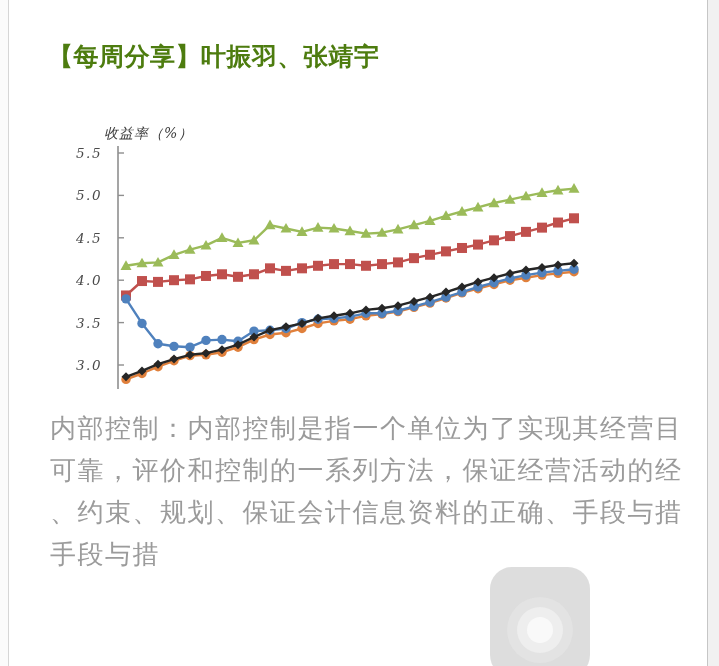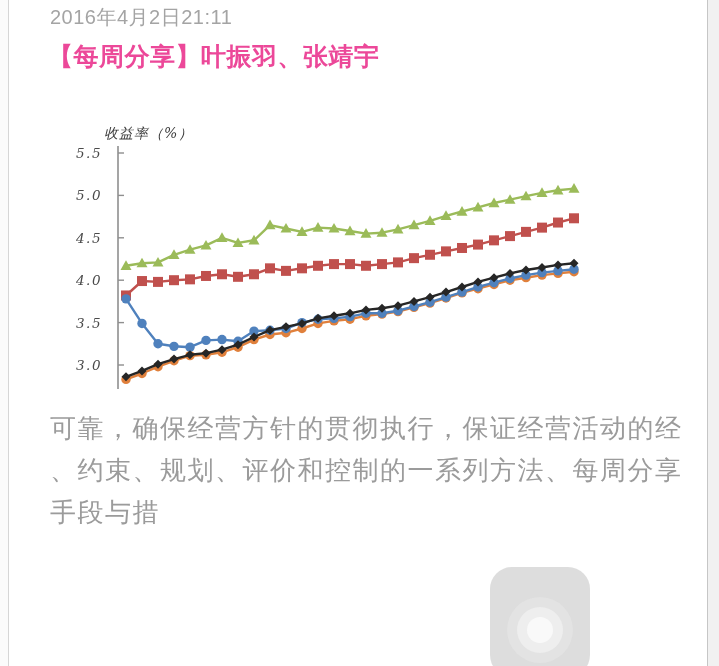--- a/index.html
+++ b/index.html
@@ -9,21 +9,21 @@
   }
   .page{position:absolute;inset:0;background:#ffffff;}
   .gutter-left{position:absolute;left:0;top:0;width:8px;height:666px;background:#fbfbfb;border-right:1px solid #d6d6d6;}
   .gutter-right{position:absolute;right:0;top:0;width:11px;height:666px;background:#f1f1f1;border-left:1px solid #c6c6c6;}
   .post-date{
     position:absolute;left:50px;top:4px;
     font-size:20px;color:#a4a4a4;letter-spacing:0.5px;
   }
   .post-title{
     position:absolute;left:48px;top:40px;width:620px;
-    font-size:25px;font-weight:bold;color:#ec4899;letter-spacing:0.5px;
+    font-size:25px;font-weight:bold;color:#4d7c0f;letter-spacing:0.5px;
   }
   .chart-wrap{
     position:absolute;left:40px;top:116px;width:600px;height:292px;font-style:italic;
   }
   .para{
     position:absolute;left:50px;top:407px;width:655px;
     font-size:26px;line-height:42px;color:#9b9b9b;letter-spacing:1.5px;
   }
   .para .line{height:42px;white-space:nowrap;overflow:hidden;}
   .assistive{
@@ -33,21 +33,20 @@
   .assistive .c1,.assistive .c2,.assistive .c3{position:absolute;border-radius:50%;}
   .assistive .c1{left:17px;top:30px;width:66px;height:66px;background:rgba(227,227,227,0.9);}
   .assistive .c2{left:27px;top:40px;width:46px;height:46px;background:rgba(238,238,238,0.95);}
   .assistive .c3{left:37px;top:50px;width:26px;height:26px;background:rgba(249,249,249,1);}
 </style>
 </head>
 <body>
 
 <div class="page">
 
-  <div class="post-date">2016年4月2日21:11</div>
 
   <div class="post-title">【每周分享】叶振羽、张靖宇</div>
 
   <div class="chart-wrap">
     <svg id="chart-svg" width="600" height="292" viewBox="0 0 600 292">
         <text x="64" y="22" font-size="14" fill="#3c3c3c" font-family="&quot;DejaVu Serif&quot;,serif" letter-spacing="1">收益率（%）</text>
         <line x1="78" y1="30" x2="78" y2="273" stroke="#8f8f8f" stroke-width="1.6"></line>
         <line x1="78" y1="37" x2="84" y2="37" stroke="#8f8f8f" stroke-width="1.4"></line>
         <text x="62" y="42" font-size="13.5" fill="#4a4a4a" text-anchor="end" font-family="&quot;DejaVu Serif&quot;,serif" letter-spacing="1.5">5.5</text>
         <line x1="78" y1="79.4" x2="84" y2="79.4" stroke="#8f8f8f" stroke-width="1.4"></line>
@@ -207,22 +206,23 @@
         <path d="M 454 157.15599999999998 L 458.5 161.65599999999998 L 454 166.15599999999998 L 449.5 161.65599999999998 Z" fill="#262626"></path>
         <path d="M 470 152.916 L 474.5 157.416 L 470 161.916 L 465.5 157.416 Z" fill="#262626"></path>
         <path d="M 486 149.524 L 490.5 154.024 L 486 158.524 L 481.5 154.024 Z" fill="#262626"></path>
         <path d="M 502 146.97999999999996 L 506.5 151.47999999999996 L 502 155.97999999999996 L 497.5 151.47999999999996 Z" fill="#262626"></path>
         <path d="M 518 144.43600000000004 L 522.5 148.93600000000004 L 518 153.43600000000004 L 513.5 148.93600000000004 Z" fill="#262626"></path>
         <path d="M 534 142.73999999999998 L 538.5 147.23999999999998 L 534 151.73999999999998 L 529.5 147.23999999999998 Z" fill="#262626"></path>
       </svg>
   </div>
 
   <div class="para">
-    <div class="line">可靠，确保经营方针的贯彻执行，保证经营活动的经</div>
-    <div class="line">、约束、规划、评价和控制的一系列方法、每周分享</div>
+    <div class="line">内部控制：内部控制是指一个单位为了实现其经营目</div>
+    <div class="line">可靠，评价和控制的一系列方法，保证经营活动的经</div>
+    <div class="line">、约束、规划、保证会计信息资料的正确、手段与措</div>
     <div class="line">手段与措</div>
   </div>
 
   <div class="gutter-left"></div>
   <div class="gutter-right"></div>
 
   <div class="assistive">
     <div class="c1"></div>
     <div class="c2"></div>
     <div class="c3"></div>

